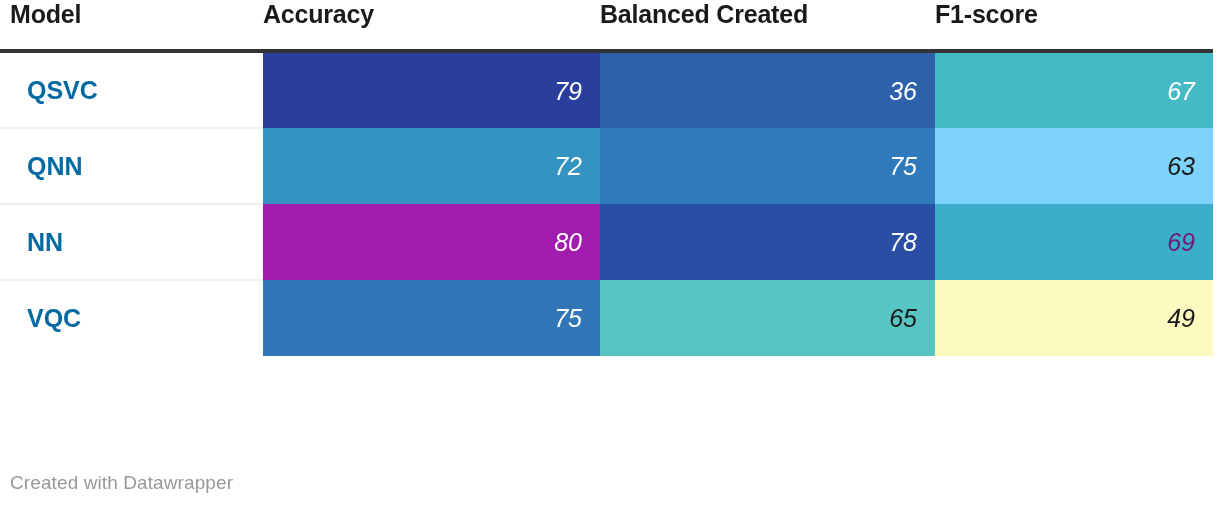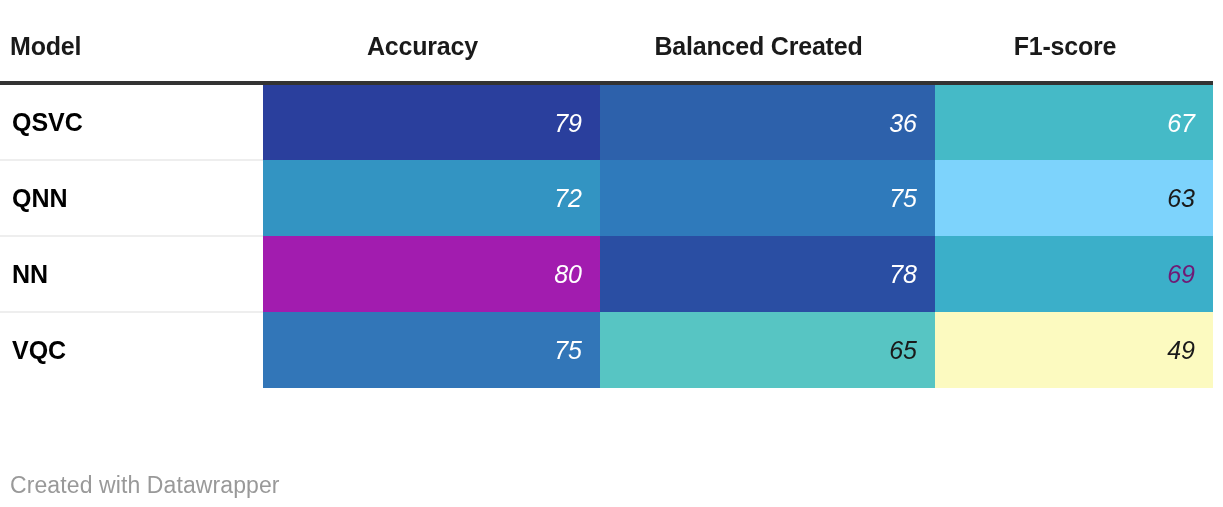--- a/index.html
+++ b/index.html
@@ -23,21 +23,20 @@
   }
 
   
   .heat-table {
     position: absolute;
     left: 0;
     top: 0;
     width: 1213px;
     border-collapse: collapse;
     table-layout: fixed;
-    margin-top: 32px;
   }
 
   .heat-table col.col-model  { width: 263px; }
   .heat-table col.col-acc    { width: 337px; }
   .heat-table col.col-bacc   { width: 335px; }
   .heat-table col.col-f1     { width: 278px; }
 
   .heat-table thead th {
     font-size: 25px;
     font-weight: bold;
@@ -46,36 +45,36 @@
     vertical-align: bottom;
     letter-spacing: -0.2px;
     border-bottom: 4px solid #333333;
   }
   .heat-table thead th.h-model {
     text-align: left;
     padding-left: 10px;
     border-bottom-color: #333333;
   }
   .heat-table thead th.h-num {
-    text-align: center;
+    text-align: left;
     padding-right: 18px;
   }
 
   .heat-table tbody td {
     height: 74px;
     font-size: 25px;
     vertical-align: middle;
     padding: 0;
   }
 
   .heat-table tbody td.c-model {
     text-align: left;
-    padding-left: 12px;
+    padding-left: 27px;
     font-weight: bold;
-    color: #000000;
+    color: #0369a1;
     background: #ffffff;
     border-bottom: 2px solid #eeeeee;
   }
   .heat-table tbody tr:last-child td.c-model {
     border-bottom: 2px solid #ffffff;
   }
 
   .heat-table tbody td.c-val {
     text-align: right;
     padding-right: 18px;
@@ -86,21 +85,21 @@
     display: block;
     height: 74px;
     line-height: 74px;
   }
 
   
   .footer-note {
     position: absolute;
     left: 10px;
     top: 472px;
-    font-size: 23px;
+    font-size: 19px;
     color: #999999;
     letter-spacing: 0.1px;
   }
 </style>
 </head>
 <body>
 
 <div id="chart-root">
 
   <table class="heat-table">

